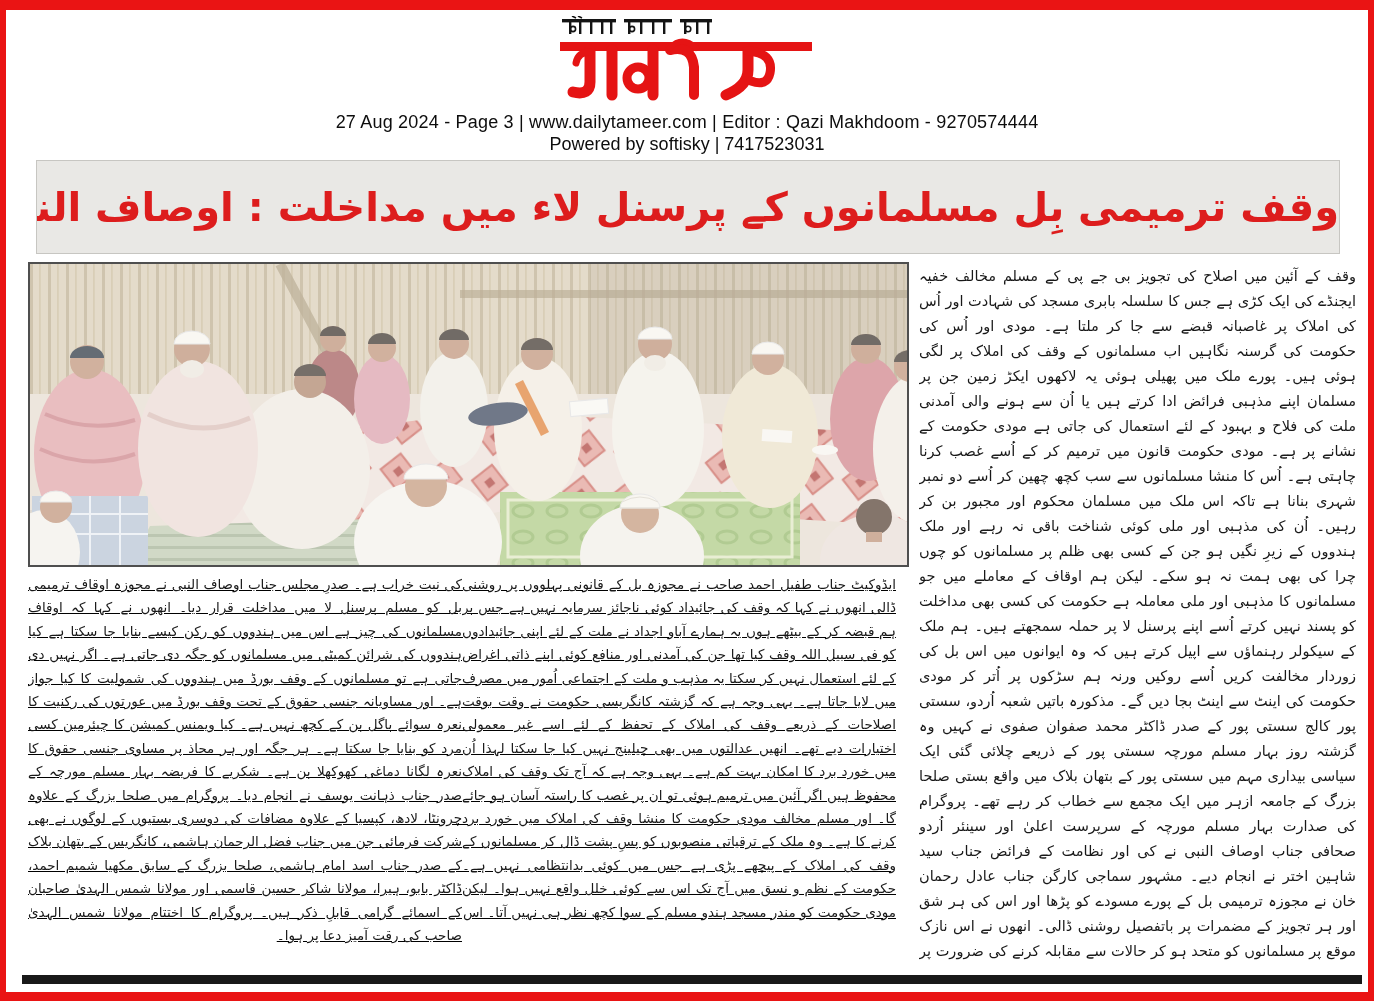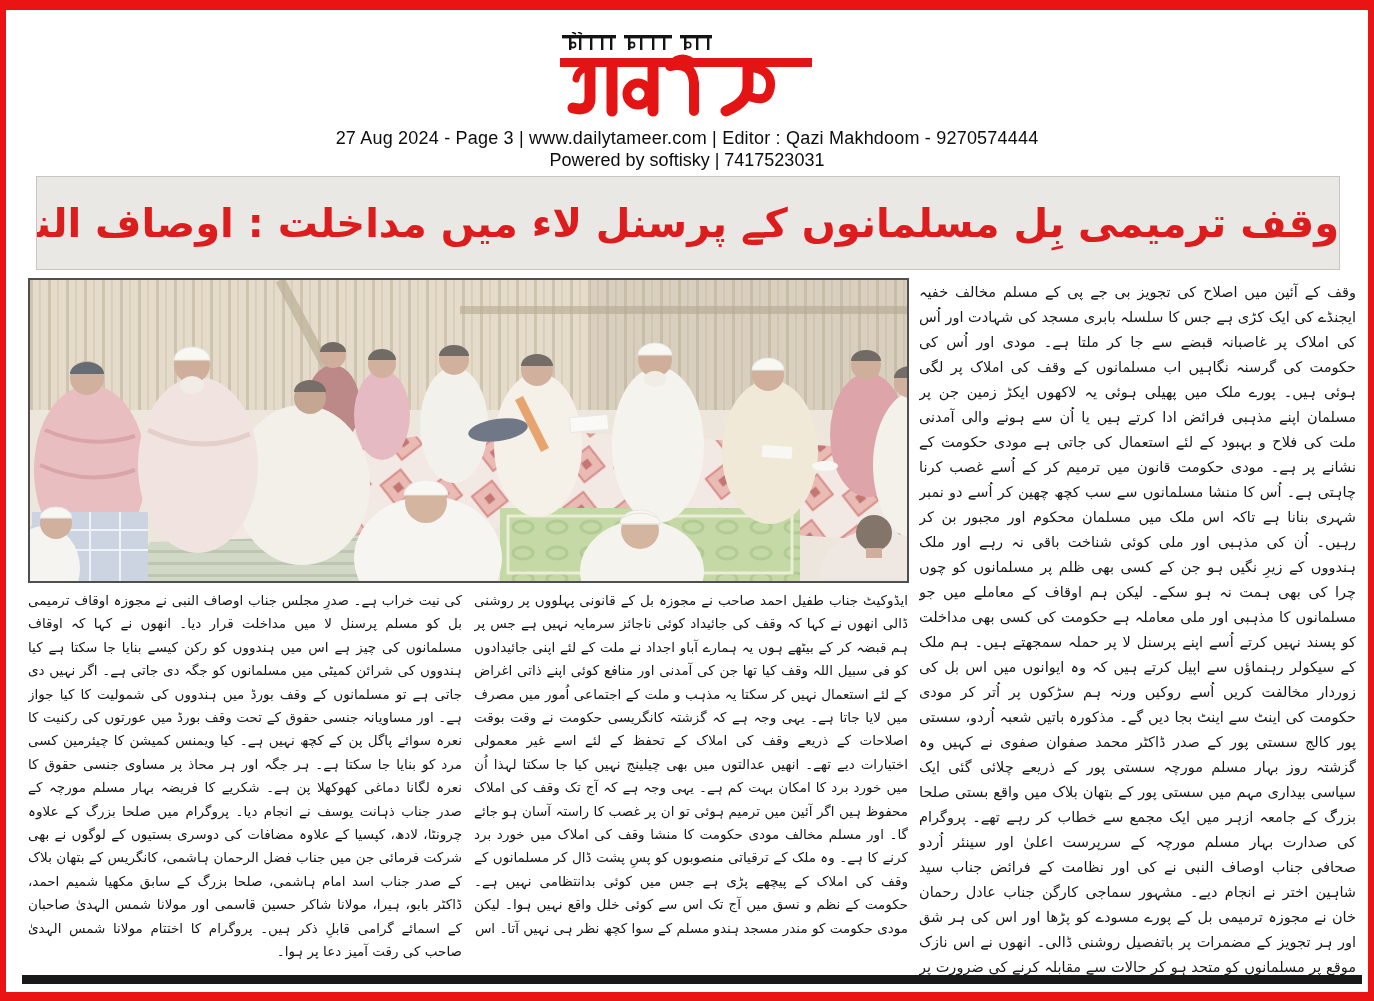--- a/index.html
+++ b/index.html
@@ -3,21 +3,21 @@
 <meta charset="utf-8">
 <style>
   html,body{margin:0;padding:0;background:#ffffff;}
   .page{
     position:relative;width:1374px;height:1001px;box-sizing:border-box;
     background:#ffffff;overflow:hidden;
     border:6px solid #ea1414;border-top-width:10px;border-bottom-width:9px;
     font-family:"Liberation Sans",sans-serif;
   }
   
-  .masthead{text-align:center;padding-top:22px;}
+  .masthead{text-align:center;padding-top:6px;}
   .mast-inner{display:inline-block;text-align:left;line-height:0;}
   .tagline-svg{display:block;margin-left:4px;}
   .logo-svg{display:block;margin-top:1px;}
   .dateline{margin-top:7px;font-size:18px;color:#0d0d0d;line-height:21px;letter-spacing:.2px;}
   .powered{margin-top:1px;font-size:18px;color:#0d0d0d;line-height:21px;}
   
   .headline-band{
     margin:5px 28px 0 30px;height:94px;background:#e9e8e5;
     border:1px solid #c7c6c2;box-sizing:border-box;
     display:flex;align-items:center;justify-content:center;overflow:hidden;
@@ -33,21 +33,21 @@
   .photo{
     margin:0;width:881px;height:305px;box-sizing:border-box;
     border:2px solid #4f4f4f;background:#ddd2c2;overflow:hidden;
   }
   .photo svg{display:block;width:100%;height:100%;}
   .urdu{
     direction:rtl;unicode-bidi:embed;font-family:"DejaVu Sans",sans-serif;
     color:#181818;text-align:justify;overflow:hidden;
   }
   .right-col{flex:1;font-size:14.5px;line-height:25px;height:702px;padding-top:2px;}
-  .bottom-cols{display:flex;gap:12px;margin-top:6px;}
+  .bottom-cols{display:flex;margin-top:6px;text-decoration:underline;}
   .bottom-cols .col{width:434px;flex:0 0 434px;font-size:13.5px;line-height:23.4px;height:392px;}
   
   .footer-bar{position:absolute;left:16px;right:6px;bottom:8px;height:9px;background:#191919;}
 </style>
 </head>
 <body>
 
 <div class="page">
 
   <header class="masthead">

